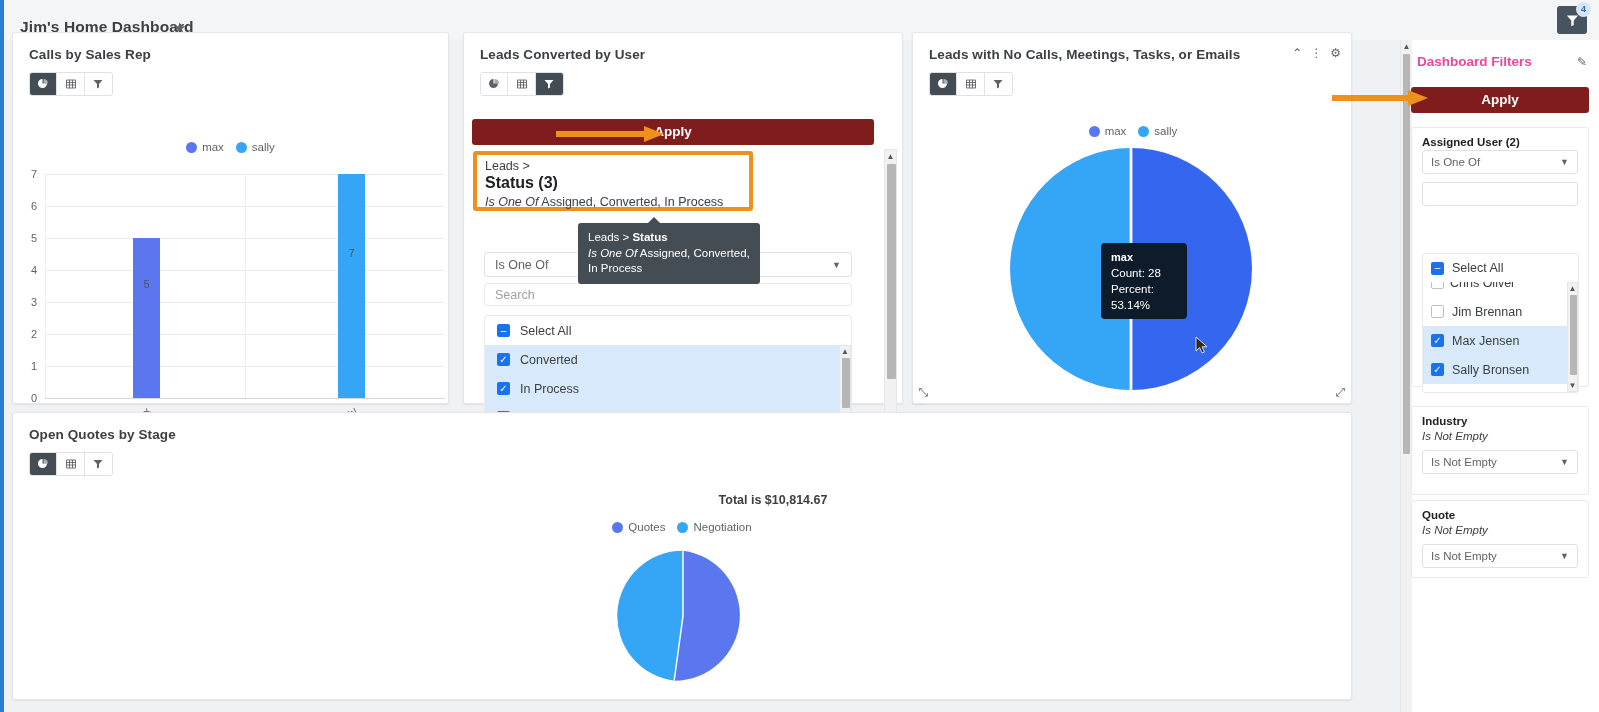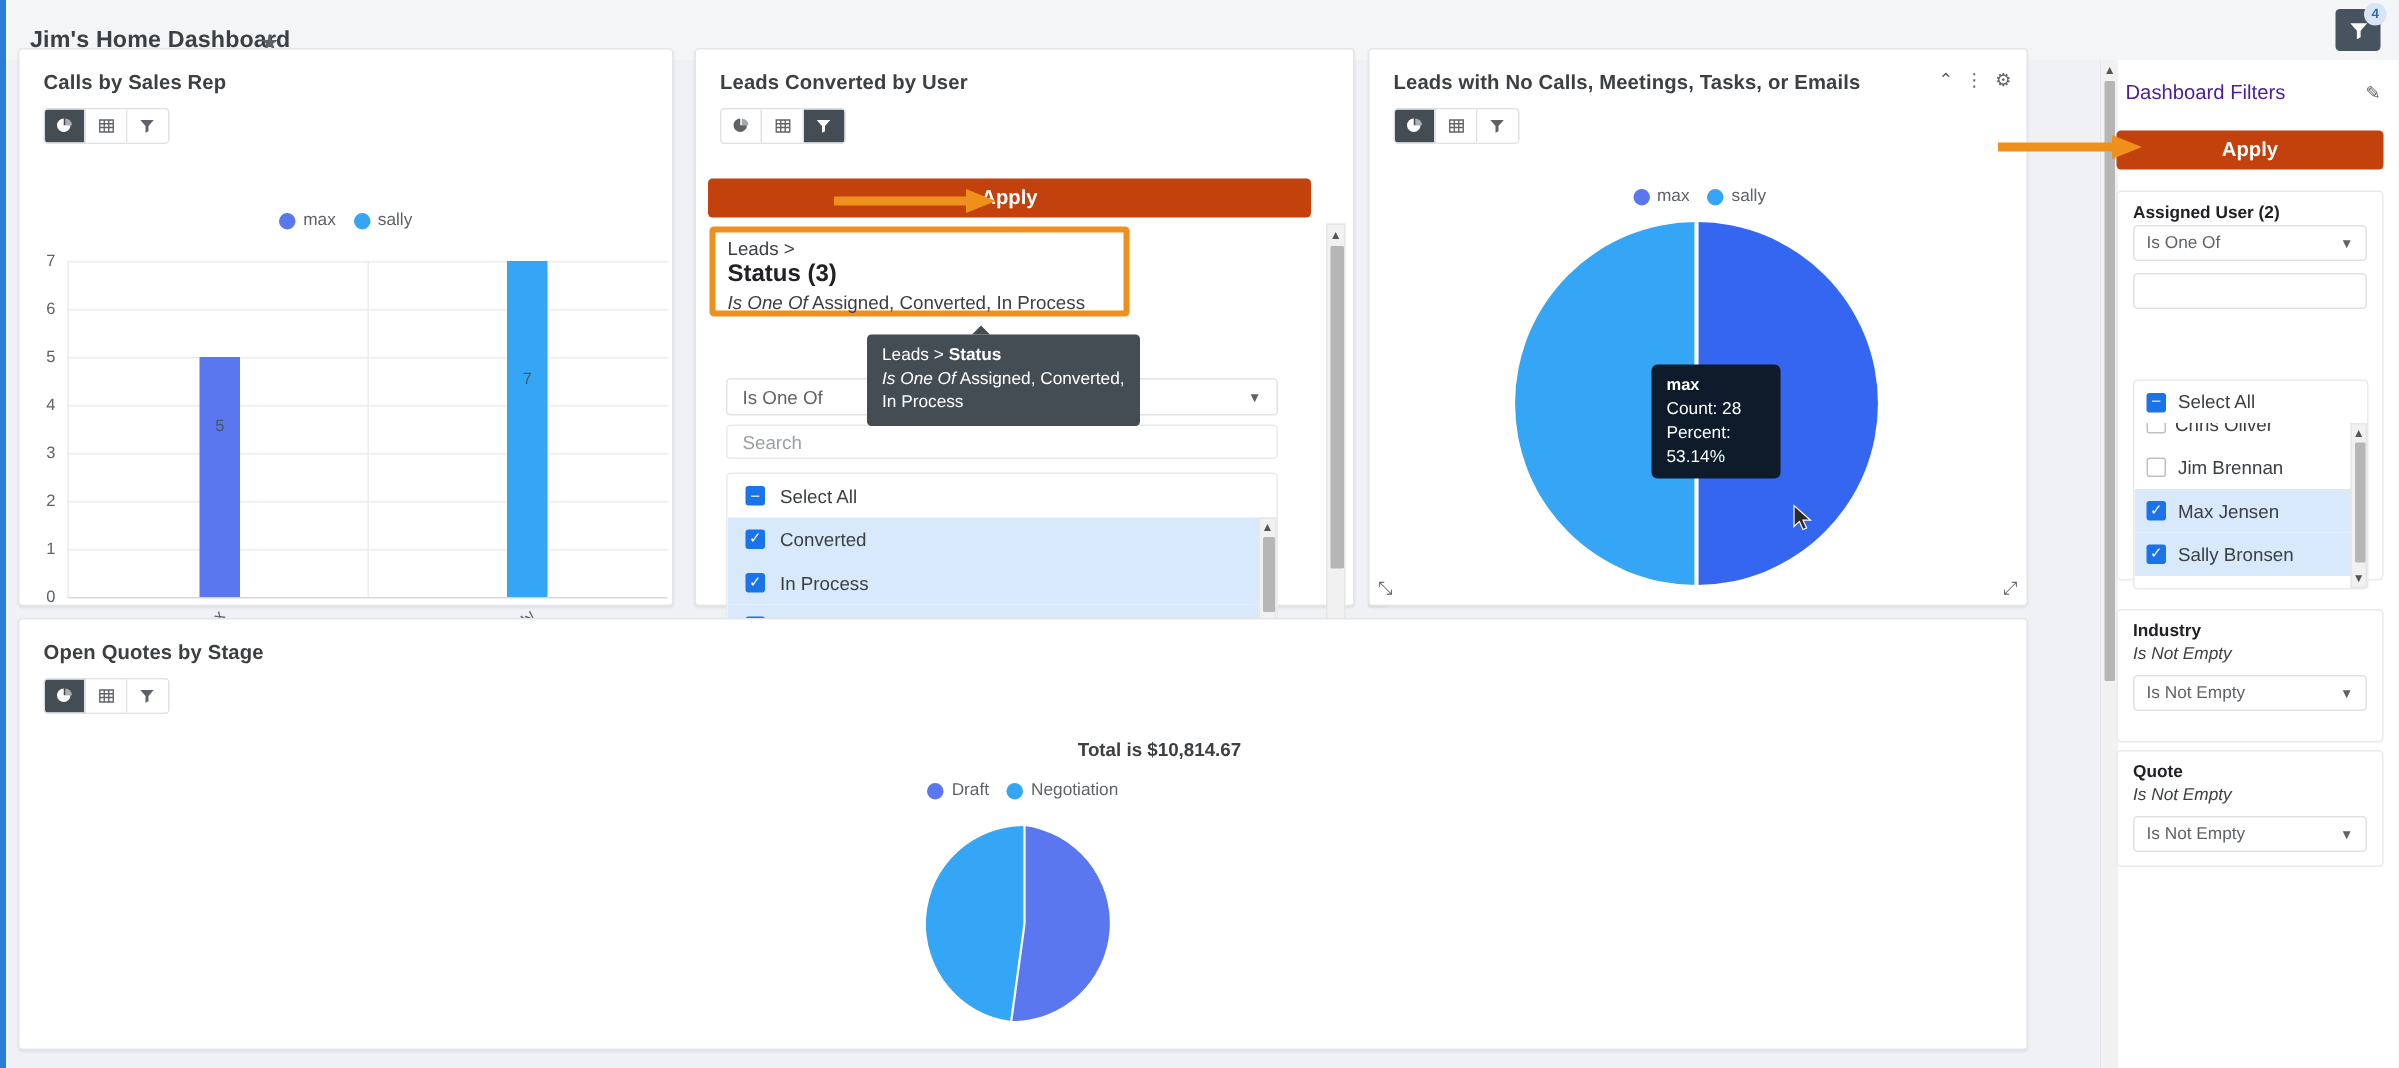--- a/index.html
+++ b/index.html
@@ -89,21 +89,21 @@
   .vgrid { position: absolute; width: 1px; background: #ececec; }
   .bar { position: absolute; }
   .bar-val { position: absolute; font-size: 11px; color: #475569; text-align: center; }
   .xlabel {
     position: absolute; font-size: 11px; color: #5f6368;
     transform: rotate(-48deg); transform-origin: right top; white-space: nowrap;
   }
 
   
   .apply-btn {
-    background: #c2410c; color: #fff; text-align: center;
+    background: #7f1d1d; color: #fff; text-align: center;
     font-size: 13.5px; font-weight: bold; border-radius: 3px;
     line-height: 26px; height: 26px; cursor: pointer;
   }
   .orange-arrow { position: absolute; }
   .highlight-box {
     position: absolute; border: 4px solid #ef8f1c; background: #fff; border-radius: 3px;
   }
   .hl-line1 { font-size: 12.5px; color: #3c4043; }
   .hl-line2 { font-size: 16px; color: #202124; font-weight: bold; }
   .hl-line3 { font-size: 12.5px; color: #3c4043; }
@@ -150,21 +150,21 @@
   
   .sbar { position: absolute; background: #f1f1f1; border: 1px solid #e6e6e6; }
   .sthumb { position: absolute; background: #b6b6b6; border-radius: 1px; }
   .sarrow { position: absolute; font-size: 8px; color: #555; text-align: center; width: 100%; }
 
   
   .sidebar {
     position: absolute; right: 0; top: 40px; width: 199px; height: 672px;
     background: #fff; border-left: 1px solid #e4e6ea;
   }
-  .sb-title { font-size: 13.5px; font-weight: normal; color: #4c1d95; padding: 14px 0 0 16px; }
+  .sb-title { font-size: 13.5px; font-weight: bold; color: #ec4899; padding: 14px 0 0 16px; }
   .pencil { position: absolute; right: 12px; top: 15px; font-size: 12px; color: #5f6368; }
   .fcard {
     position: absolute; left: 10px; width: 178px; background: #fff;
     border: 1px solid #e8eaed; border-radius: 3px;
   }
   .fcard-title { font-size: 11.5px; font-weight: bold; color: #202124; padding: 8px 10px 2px 10px; }
   .fcard-sub { font-size: 11.5px; color: #3c4043; padding: 0 10px 6px 10px; line-height: 15px; }
   .fsel {
     margin: 0 10px 8px 10px; height: 24px; border: 1px solid #dfe1e5; border-radius: 3px;
     font-size: 11.5px; color: #5f6368; display: flex; align-items: center;
@@ -422,21 +422,21 @@
             <path d="M3 4h18l-7 8v7l-4 2v-9z"></path>
           </svg>
       </div>
     </div>
 
     <div style="position:absolute; left:0; top:80px; width:1520px; text-align:center; font-size:12.5px; font-weight:bold; color:#3c4043;">Total is $10,814.67</div>
 
     <div class="legend" style="position:absolute; left:0; top:108px; width:1338px;">
       <span class="legend-item">
         <span class="dot" style="background:#5b77f0"></span>
-        <span>Draft</span>
+        <span>Quotes</span>
       </span>
       <span class="legend-item">
         <span class="dot" style="background:#35a5f5"></span>
         <span>Negotiation</span>
       </span>
     </div>
 
     <svg style="position:absolute; left:602px; top:135px;" width="136" height="136" viewBox="0 0 100 100">
       <path d="M50 50 L50 2 A48 48 0 0 1 43.5 97.6 Z" fill="#5b77f0"></path>
       <path d="M50 50 L43.5 97.6 A48 48 0 0 1 50 2 Z" fill="#35a5f5"></path>

